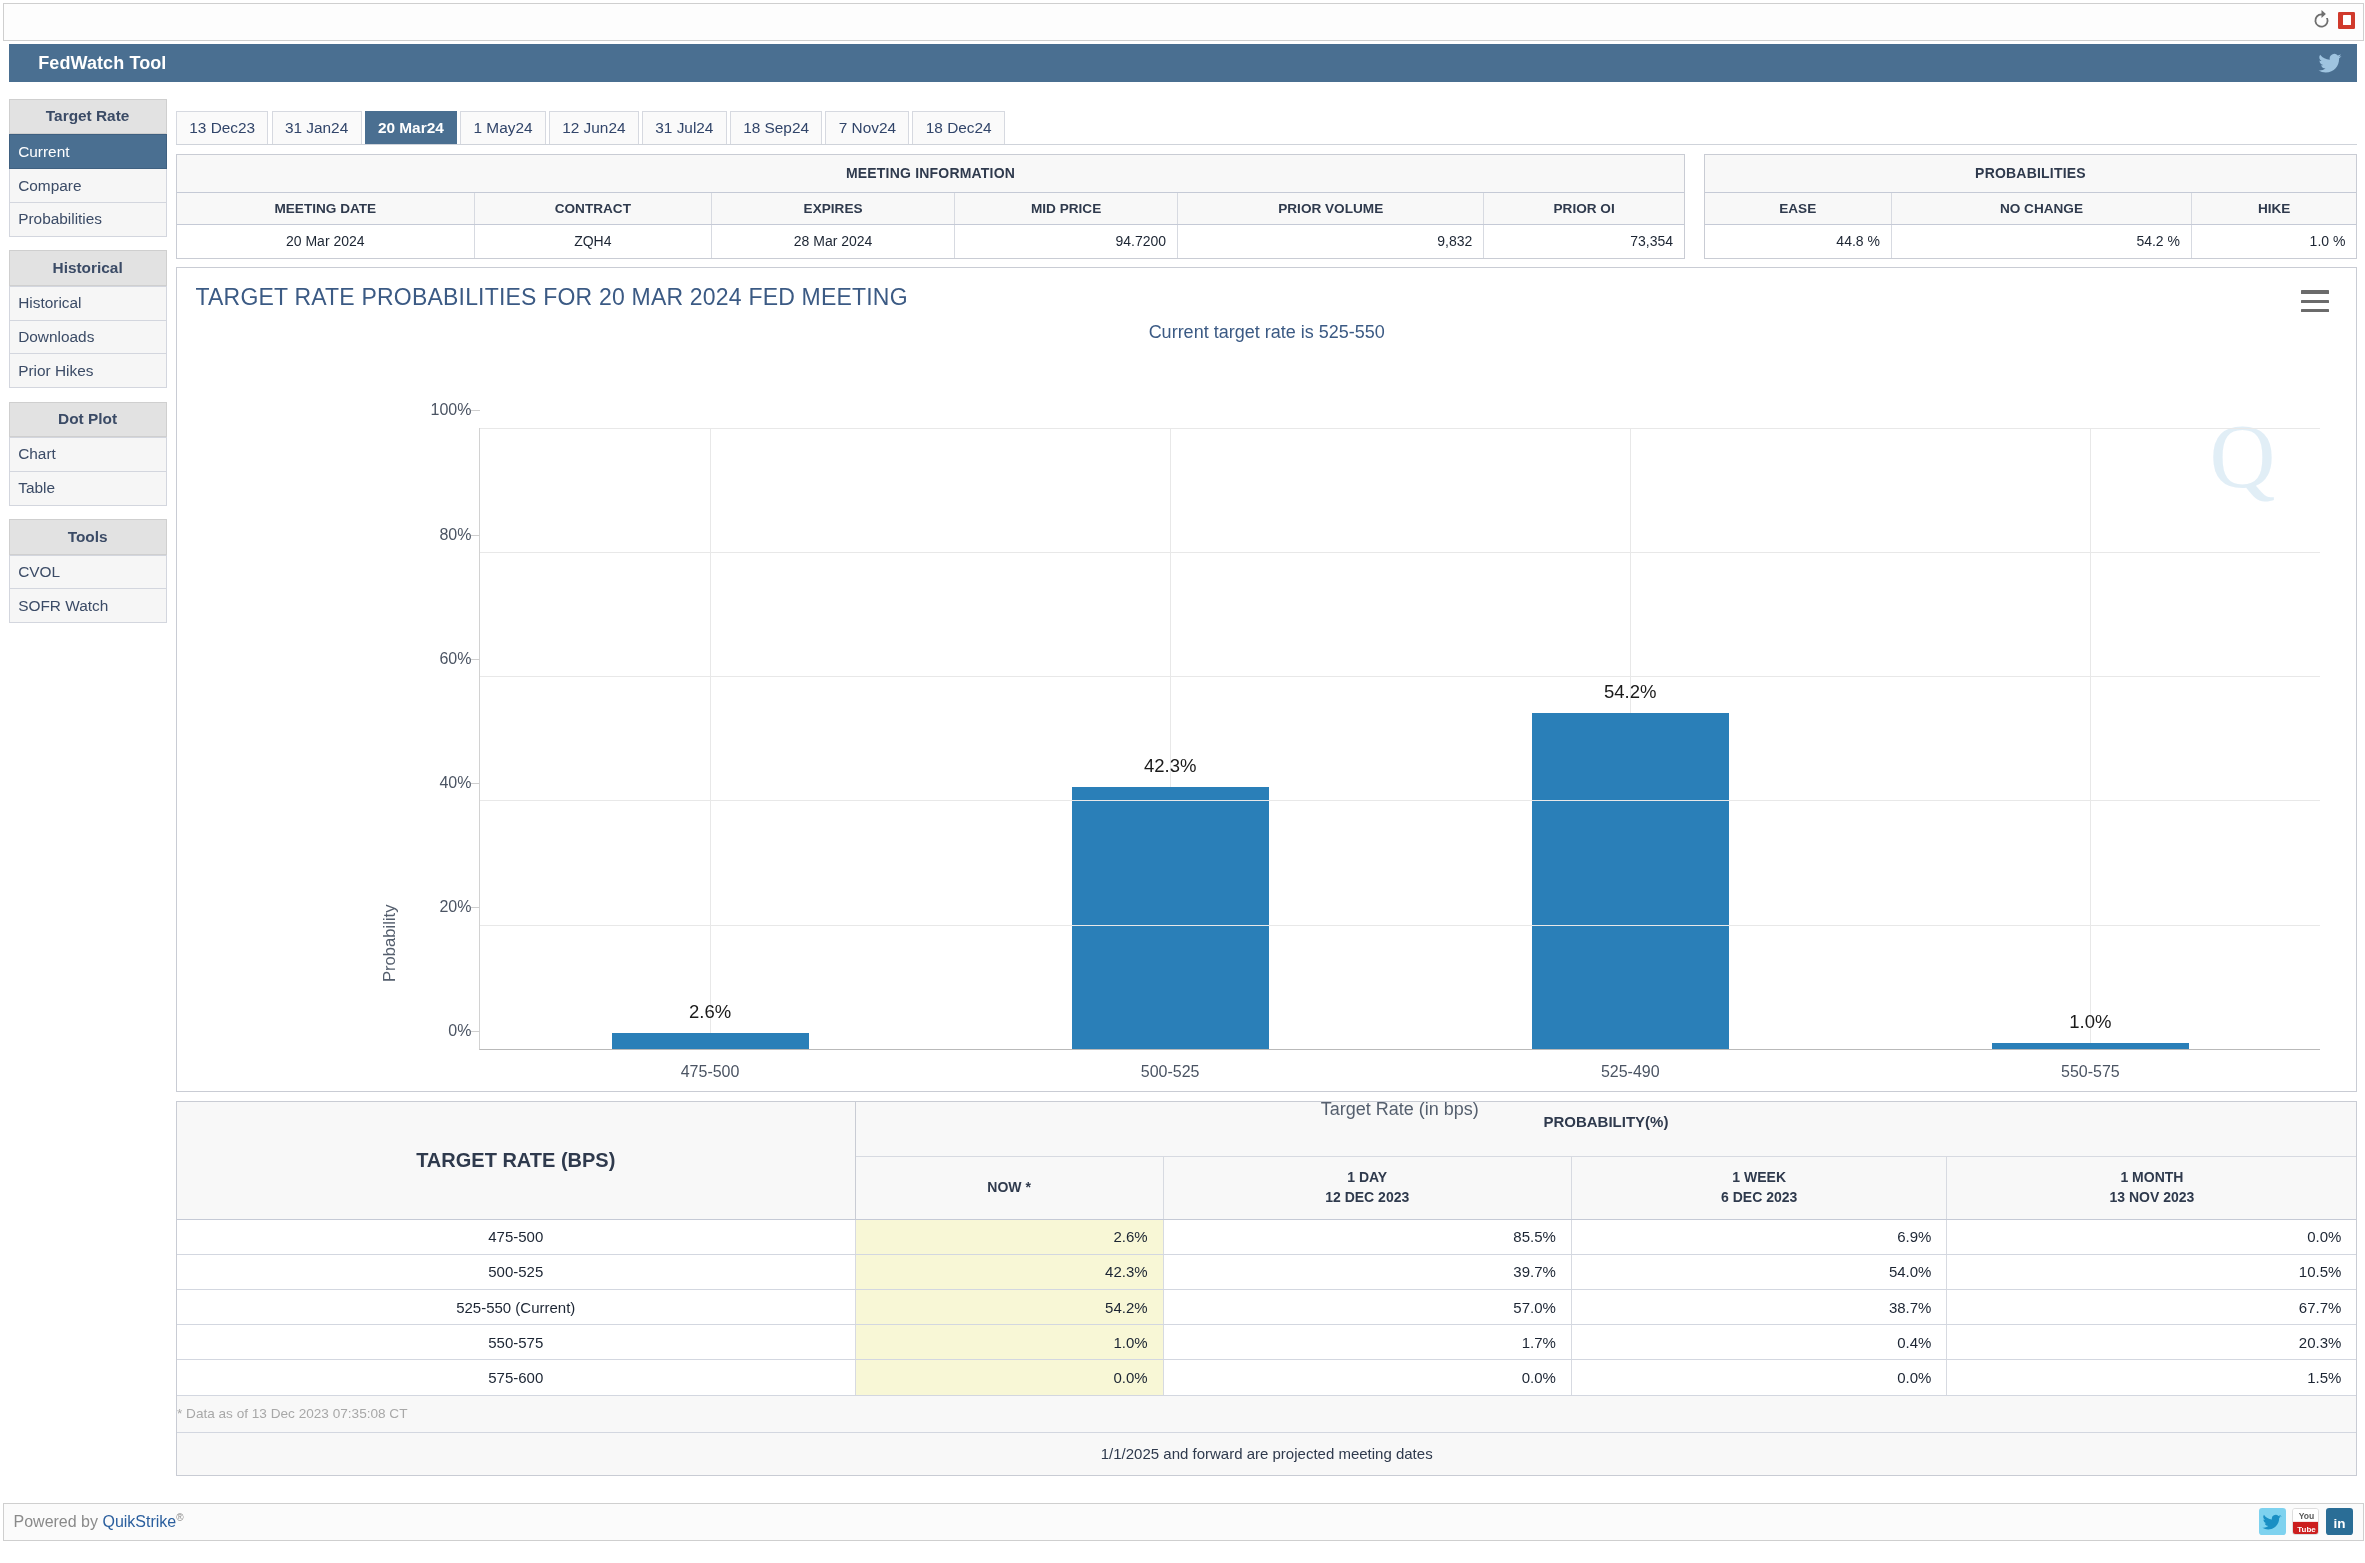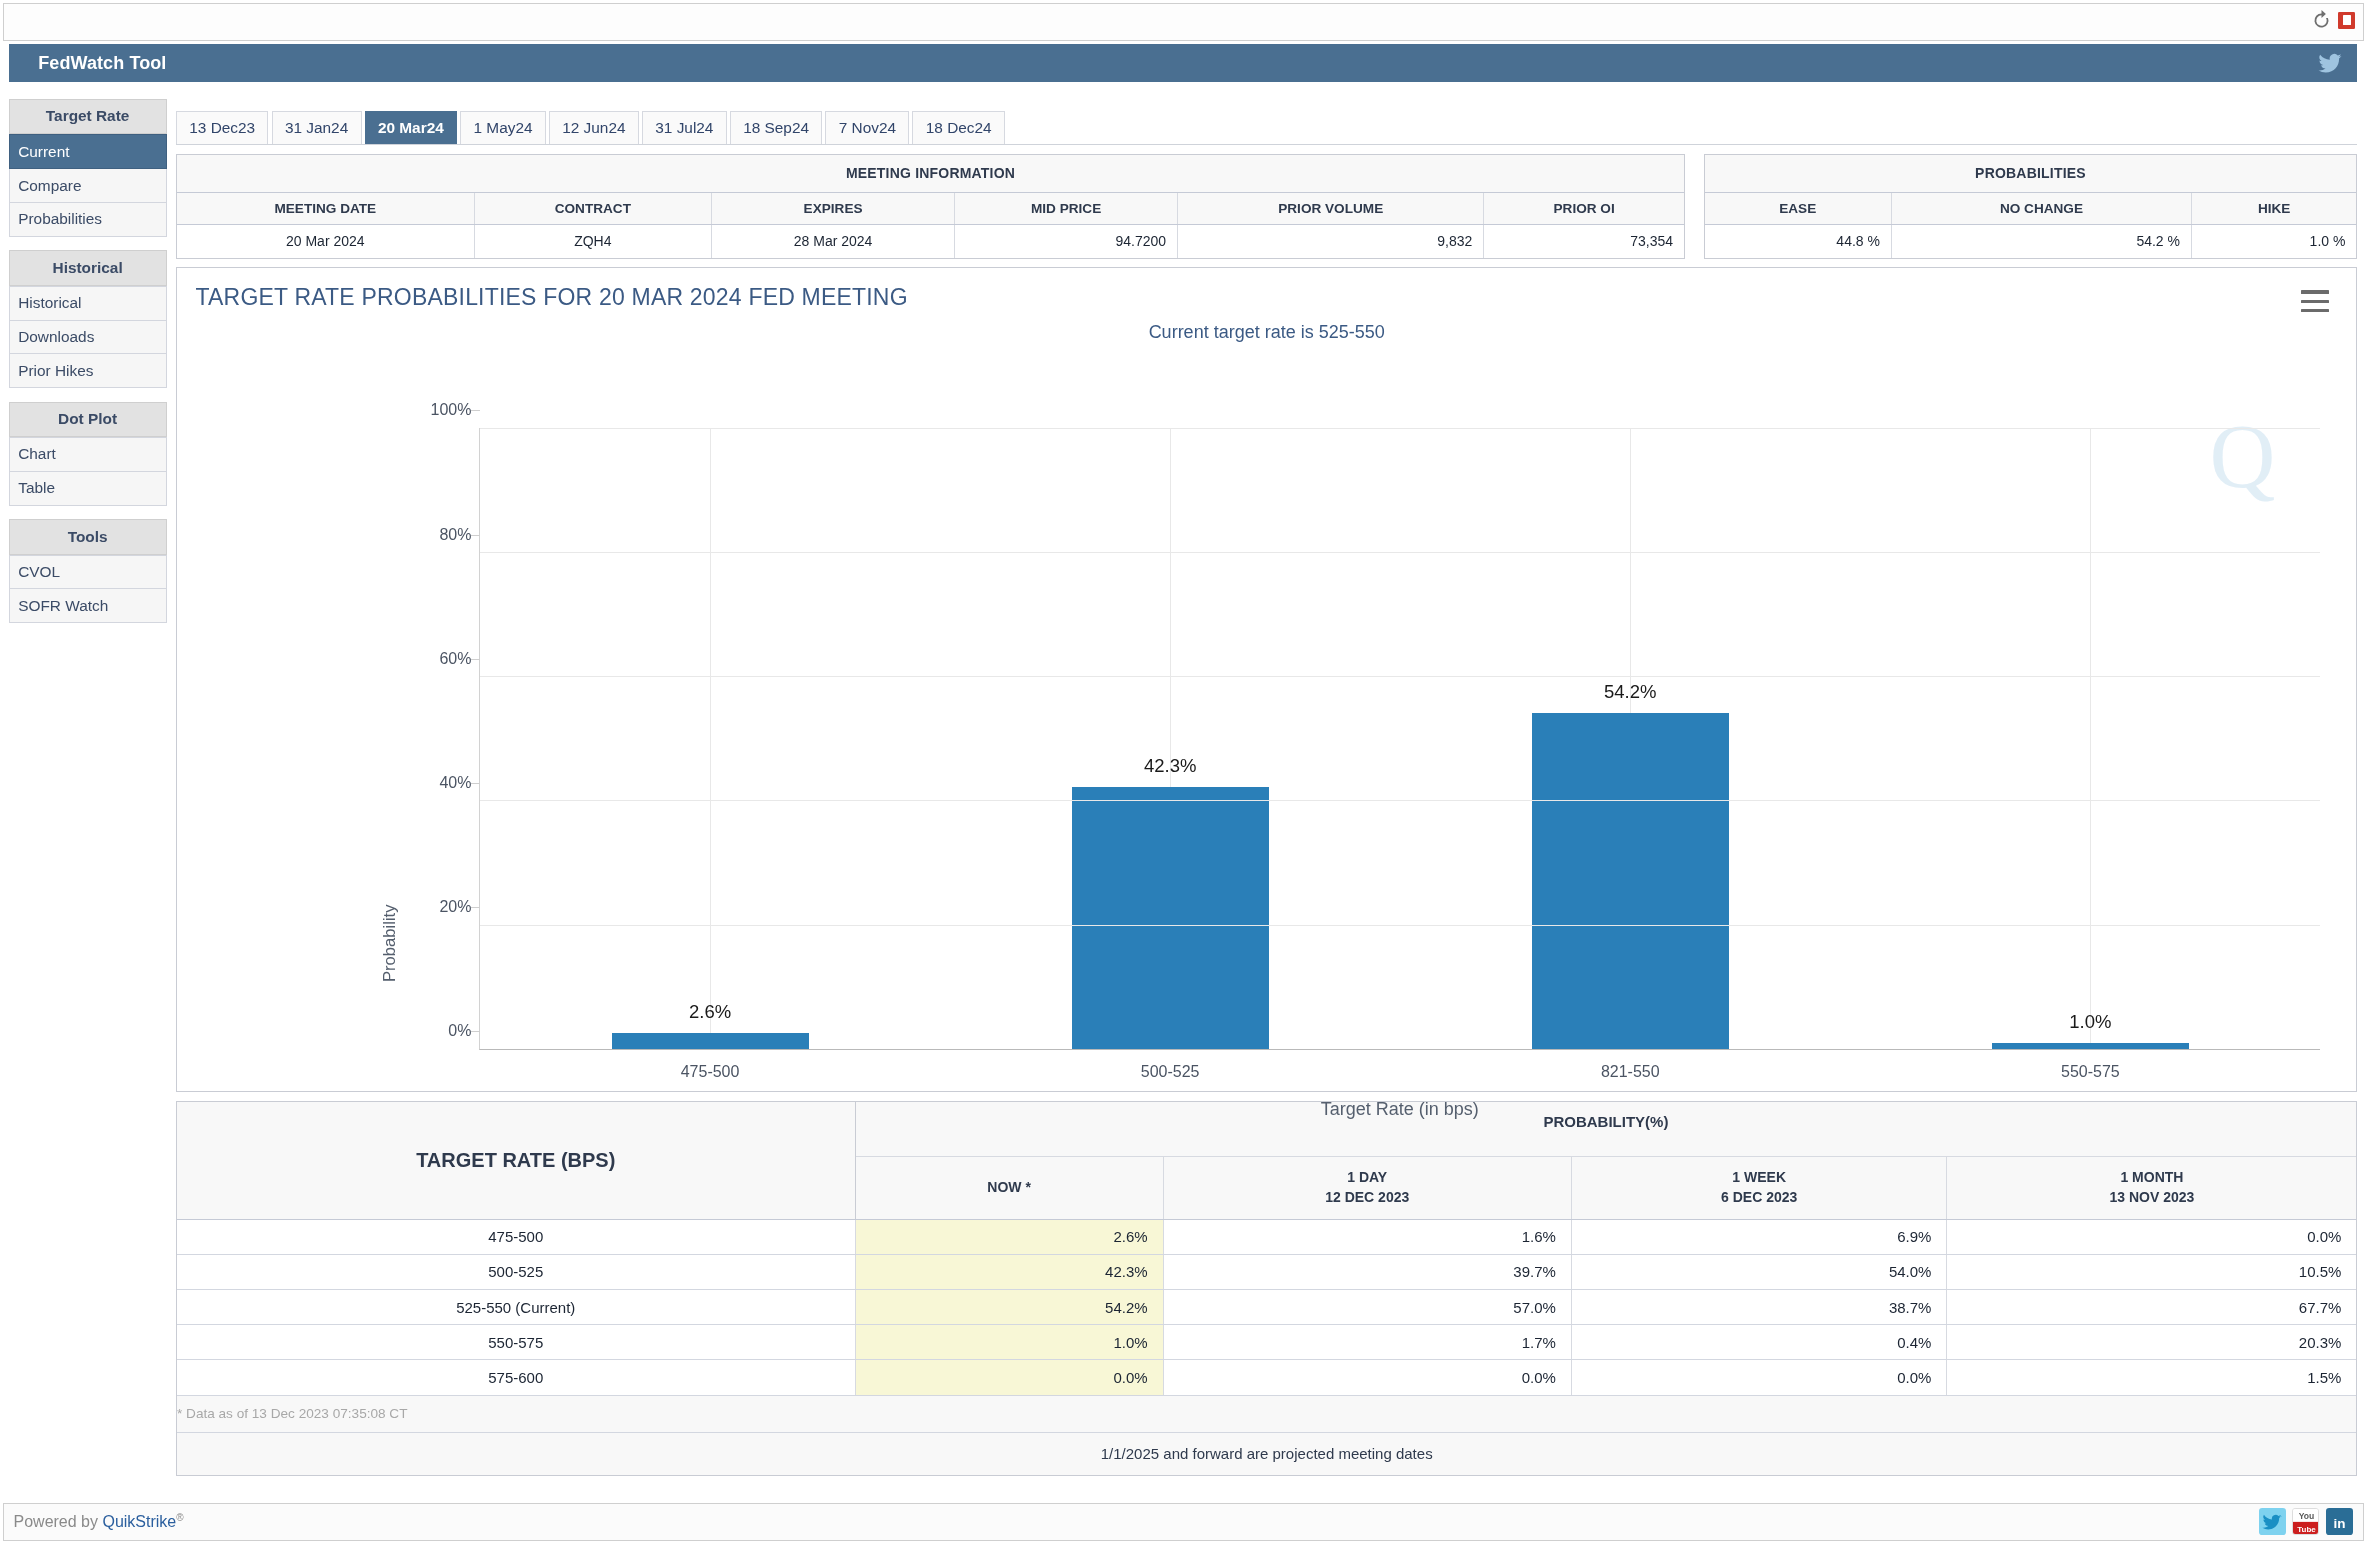--- a/index.html
+++ b/index.html
@@ -410,21 +410,21 @@
                 <div class="bar" style="height: 42.3%; background: rgb(42, 127, 184);">
                   <div class="barlabel">42.3%</div>
                 </div>
                 <div class="xtick">500-525</div>
               </div>
               <div class="bargroup">
                 <div class="vgrid"></div>
                 <div class="bar" style="height: 54.2%; background: rgb(42, 127, 184);">
                   <div class="barlabel">54.2%</div>
                 </div>
-                <div class="xtick">821-550</div>
+                <div class="xtick">525-490</div>
               </div>
               <div class="bargroup">
                 <div class="vgrid"></div>
                 <div class="bar" style="height: 1%; background: rgb(42, 127, 184);">
                   <div class="barlabel">1.0%</div>
                 </div>
                 <div class="xtick">550-575</div>
               </div>
             </div>
         <div class="ytick" style="bottom: 0%; top: auto;">0%</div>
@@ -465,21 +465,21 @@
           </th>
           <th class="th-col">
             <span>1 MONTH</span><br>
             <span>13 NOV 2023</span>
           </th>
         </tr>
 
         <tr>
           <td class="c-label">475-500</td>
           <td class="c-now">2.6%</td>
-          <td class="c-val">1.6%</td>
+          <td class="c-val">85.5%</td>
           <td class="c-val">6.9%</td>
           <td class="c-val">0.0%</td>
         </tr>
         <tr>
           <td class="c-label">500-525</td>
           <td class="c-now">42.3%</td>
           <td class="c-val">39.7%</td>
           <td class="c-val">54.0%</td>
           <td class="c-val">10.5%</td>
         </tr>

